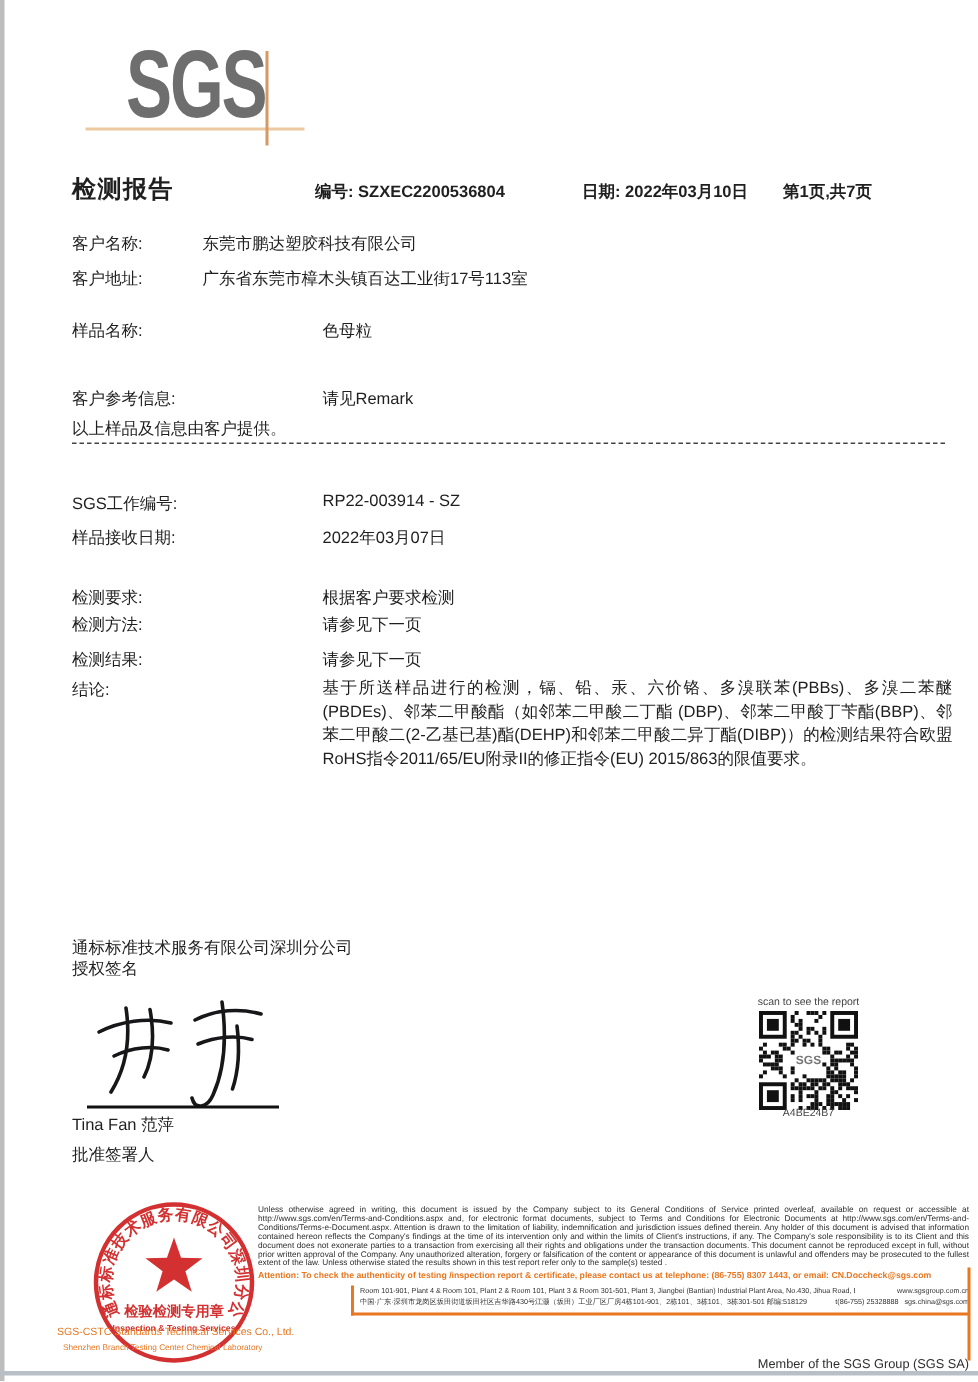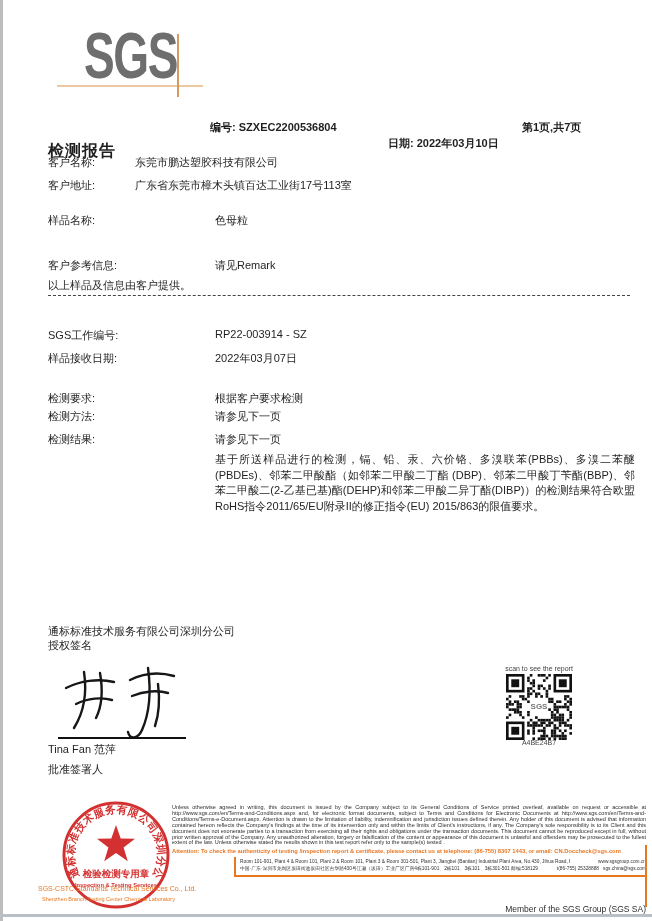--- a/index.html
+++ b/index.html
@@ -10,24 +10,24 @@
   .abs{position:absolute;}
   
   .edge-left{left:0;top:0;width:3px;height:921px;background:#bdbdbd;}
   .edge-bottom{left:0;top:914px;width:652px;height:3px;background:#b9bfc6;}
   
   .logo{left:84px;top:24px;font-weight:bold;font-size:64px;line-height:1;color:#6e6e6e;
         letter-spacing:-2px;transform:scaleX(0.72);transform-origin:0 0;}
   .logo-hline{left:57px;top:85px;width:146px;height:2px;background:#ecc9a1;}
   .logo-vline{left:177px;top:34px;width:2px;height:63px;background:#d59a62;}
   
-  .title{left:48px;top:116px;font-size:16px;font-weight:bold;letter-spacing:1px;margin-top:25px;}
+  .title{left:48px;top:116px;font-size:16px;font-weight:bold;letter-spacing:1px;}
   .hdr{top:120px;font-size:11px;font-weight:bold;white-space:nowrap;}
   .hdr-no{left:210px;}
-  .hdr-date{left:388px;margin-top:16px;}
+  .hdr-date{left:388px;}
   .hdr-page{left:522px;}
   
   .row{position:absolute;left:0;width:580px;height:15px;font-size:11px;}
   .lbl{position:absolute;left:48px;white-space:nowrap;}
   .val{position:absolute;white-space:nowrap;text-align:right;}
   .v1{left:135px;}
   .v2{left:215px;}
   .dashed{left:48px;top:295px;width:582px;border-top:1.5px dashed #444;}
   .conclusion{left:215px;top:452px;width:420px;font-size:11px;line-height:15.5px;text-align:justify;}
   
@@ -113,20 +113,23 @@
     <span class="lbl">检测要求:</span>
     <span class="val v2">根据客户要求检测</span>
   </div>
   <div class="row" style="top:409px">
     <span class="lbl">检测方法:</span>
     <span class="val v2">请参见下一页</span>
   </div>
   <div class="row" style="top:432px">
     <span class="lbl">检测结果:</span>
     <span class="val v2">请参见下一页</span>
+  </div>
+  <div class="row" style="top:452px">
+    <span class="lbl">结论:</span>
   </div>
   <div class="abs conclusion">基于所送样品进行的检测，镉、铅、汞、六价铬、多溴联苯(PBBs)、多溴二苯醚(PBDEs)、邻苯二甲酸酯（如邻苯二甲酸二丁酯 (DBP)、邻苯二甲酸丁苄酯(BBP)、邻苯二甲酸二(2-乙基已基)酯(DEHP)和邻苯二甲酸二异丁酯(DIBP)）的检测结果符合欧盟RoHS指令2011/65/EU附录II的修正指令(EU) 2015/863的限值要求。</div>
 
   <div class="abs sig-co">通标标准技术服务有限公司深圳分公司</div>
   <div class="abs sig-auth">授权签名</div>
   <svg class="abs sig-svg" width="130" height="80" viewBox="0 0 130 80">
     <g fill="none" stroke="#17171a" stroke-width="2.4" stroke-linecap="round">
       <path d="M8,28 C22,21 40,18 56,22"></path>
       <path d="M26,12 C29,32 26,52 16,68"></path>
       <path d="M42,13 C45,30 44,46 38,58"></path>

